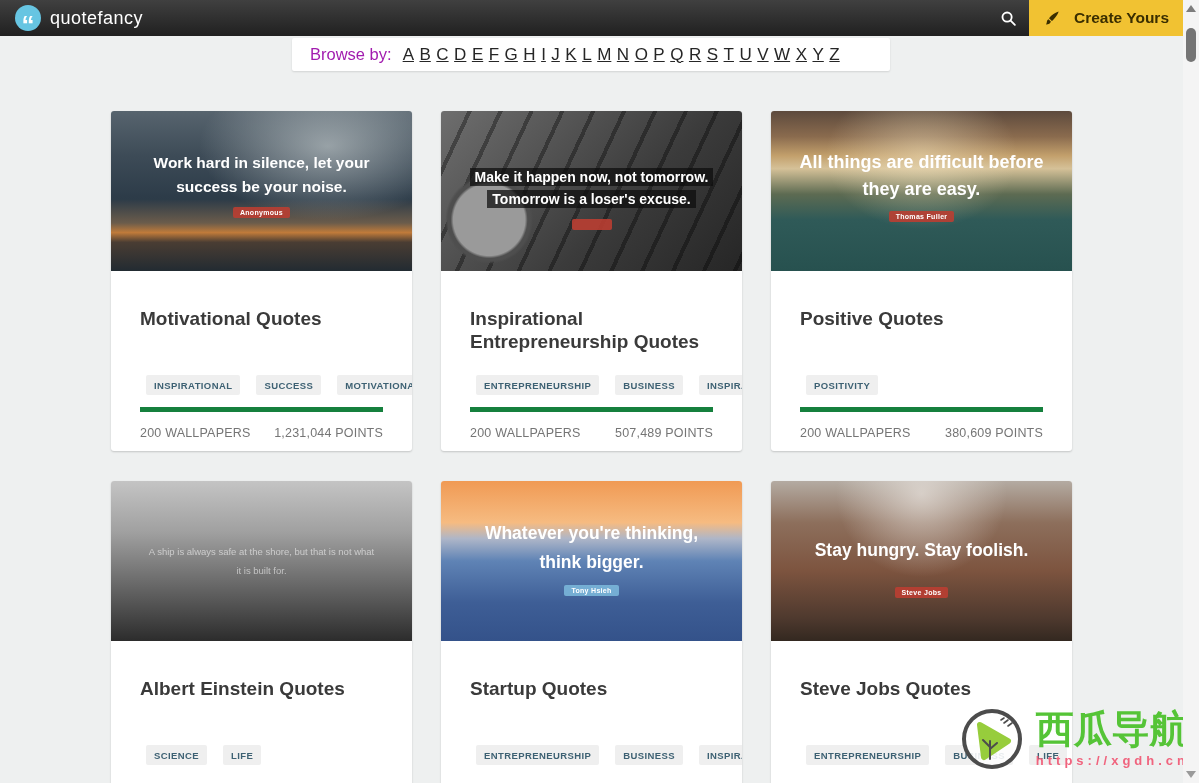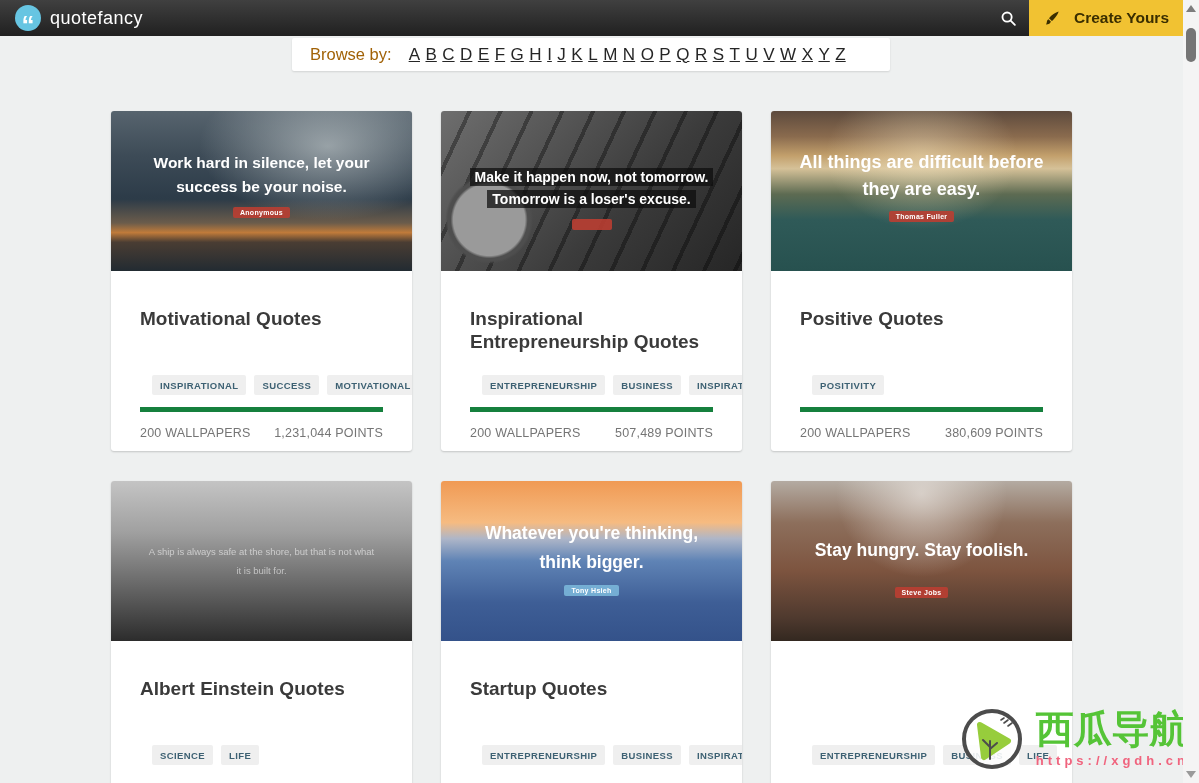--- a/index.html
+++ b/index.html
@@ -22,21 +22,21 @@
   .scrollbar { position:absolute; top:0; right:0; width:16px; height:783px; background:#f4f4f4; z-index:40; }
   .sb-up { position:absolute; top:5px; left:3px; width:0; height:0;
     border-left:5px solid transparent; border-right:5px solid transparent; border-bottom:7px solid #7d7d7d; }
   .sb-down { position:absolute; bottom:5px; left:3px; width:0; height:0;
     border-left:5px solid transparent; border-right:5px solid transparent; border-top:7px solid #9a9a9a; }
   .sb-thumb { position:absolute; top:28px; left:3px; width:10px; height:34px; border-radius:5px; background:#757575; }
 
   
   .browse-bar { position:absolute; left:292px; top:38px; width:598px; height:33px; background:#fff;
     border-radius:2px; box-shadow:0 1px 2px rgba(0,0,0,.12); display:flex; align-items:center; padding-left:18px; z-index:5; }
-  .browse-label { color:#a16207; font-size:16.5px; margin-right:17px; }
+  .browse-label { color:#a21caf; font-size:16.5px; margin-right:11px; }
   .letters { display:flex; }
   .letter { color:#262626; font-size:17px; text-decoration:underline; margin-right:5.5px; cursor:pointer; }
 
   
   .grid { position:absolute; left:111px; top:111px; width:961px;
     display:grid; grid-template-columns:301px 301px 301px; column-gap:29px; row-gap:30px; }
   .card { background:#fff; border-radius:3px; box-shadow:0 1px 2px rgba(0,0,0,.18); overflow:hidden; height:340px; cursor:pointer; }
   .card-img { height:160px; position:relative; display:flex; flex-direction:column; align-items:center; overflow:hidden; }
   .quote-wrap { text-align:center; }
   .quote { color:#fff; font-weight:bold; }
@@ -64,21 +64,21 @@
   .w0 { margin-top:40px; width:82%; } .q0 { font-size:15.5px; line-height:1.55; }
   .w1 { margin-top:55px; width:92%; } .q1 { font-size:14px; line-height:1.6; background:rgba(12,12,12,.72); padding:1px 5px; -webkit-box-decoration-break:clone; box-decoration-break:clone; }
   .w2 { margin-top:38px; width:86%; } .q2 { font-size:18px; line-height:1.5; }
   .w3 { margin-top:60px; width:76%; } .q3 { font-size:9.5px; line-height:1.7; opacity:.55; font-weight:normal; }
   .w4 { margin-top:38px; width:86%; } .q4 { font-size:17.5px; line-height:1.65; }
   .w5 { margin-top:56px; width:90%; } .q5 { font-size:17.5px; line-height:1.5; }
 
   .card-body { position:relative; height:180px; }
   .card-title { position:absolute; top:36px; left:29px; right:22px; font-size:19px; font-weight:bold;
     line-height:1.22; color:#3a3a3a; }
-  .tags { position:absolute; top:104px; left:41px; display:flex; gap:8px; }
+  .tags { position:absolute; top:104px; left:35px; display:flex; gap:16px; }
   .tag { background:#efefef; color:#3d6173; font-size:9.5px; font-weight:bold; letter-spacing:.4px;
     padding:5px 8px 4px; border-radius:2px; cursor:pointer; white-space:nowrap; }
   .card-footer { position:absolute; top:136px; left:29px; right:29px; border-top:5px solid #15803d;
     padding-top:14px; display:flex; justify-content:space-between; color:#757575; font-size:12.5px; letter-spacing:.2px; }
 
   
   .watermark { position:absolute; right:10px; bottom:12px; display:flex; align-items:center; z-index:35; }
   .wm-text { margin-left:12px; }
   .wm-title { font-size:38px; font-weight:bold; color:#55c437; line-height:1; }
   .wm-url { font-size:13px; font-weight:bold; color:#f0647e; letter-spacing:4px; margin-top:5px; }
@@ -225,20 +225,21 @@
         </div>
       </div>
     </div>
 
     <div class="card">
       <div class="card-img img5">
         <div class="quote-wrap w5"><span class="quote q5">Stay hungry. Stay foolish.</span></div>
         <span class="badge badge-red">Steve Jobs</span>
       </div>
       <div class="card-body">
+        <div class="card-title">Steve Jobs Quotes</div>
         <div class="tags">
           <span class="tag">ENTREPRENEURSHIP</span>
           <span class="tag">BUSINESS</span>
           <span class="tag">LIFE</span>
         </div>
       </div>
     </div>
 
   </div>
 

